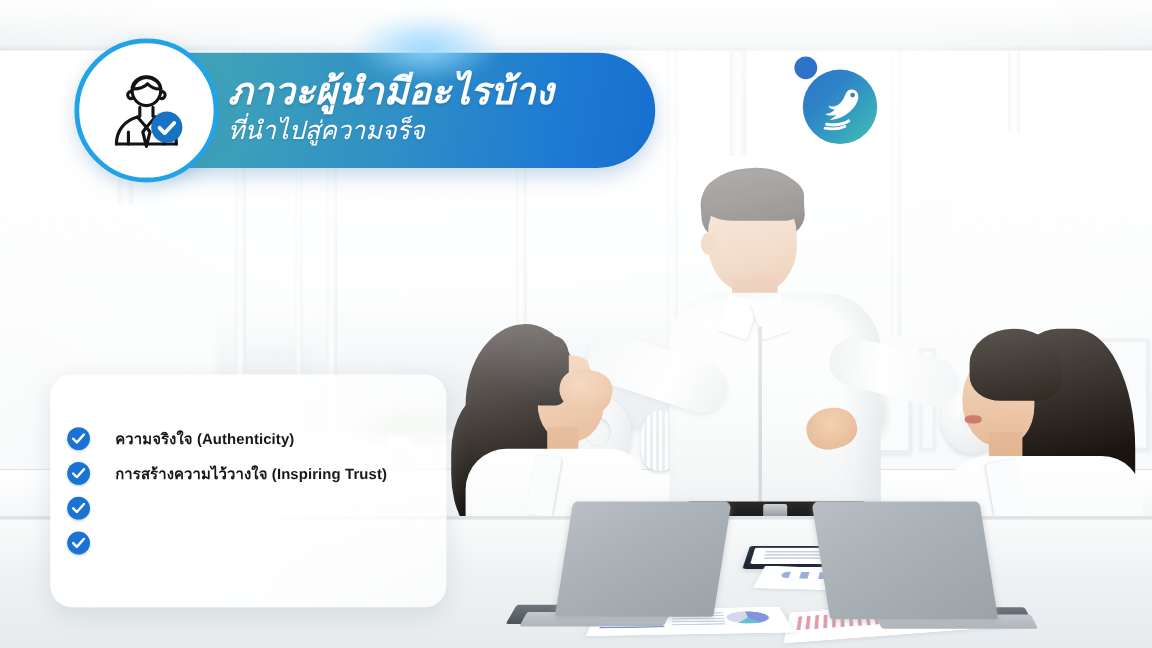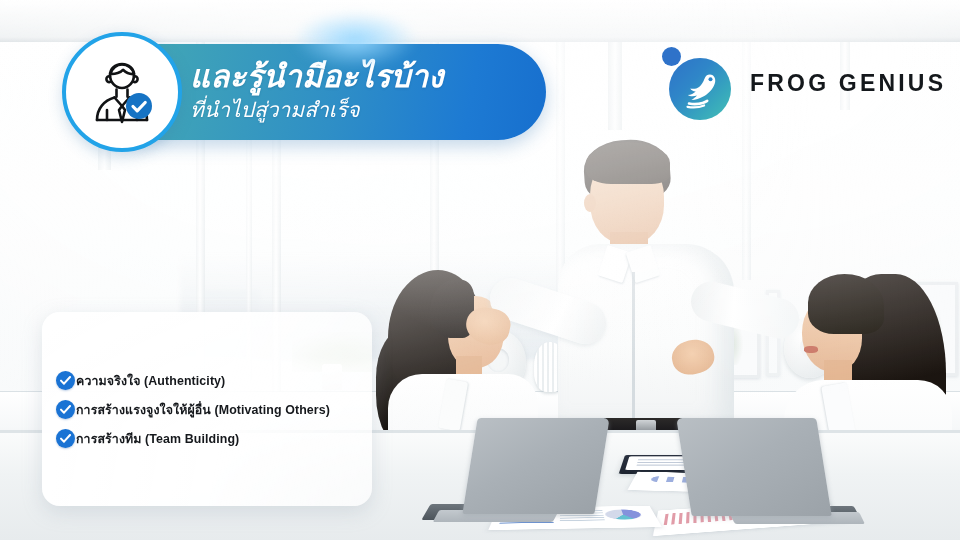--- a/index.html
+++ b/index.html
@@ -499,21 +499,21 @@
   .card {
     position:absolute; left:42px; top:312px; width:330px; height:194px;
     border-radius: 18px;
     background: linear-gradient(100deg, rgba(255,255,255,.97) 0%,
                 rgba(255,255,255,.95) 55%, rgba(255,255,255,.72) 100%);
     box-shadow: 0 6px 20px rgba(150,165,178,.28);
     padding: 14px 16px 14px 14px;
     display:flex; flex-direction:column; justify-content:center; gap: 10px;
   }
   .bullet {
-    display:flex; align-items:center; gap: 1px;
+    display:flex; align-items:center; gap: 21px;
   }
   .check {
     flex:0 0 auto; width:19px; height:19px; border-radius:50%;
     background:#1a73d4; position:relative;
     box-shadow: 0 1px 2px rgba(30,90,170,.3);
   }
   .check svg{ position:absolute; left:4px; top:5px; }
   .bullet-label {
     font-size: 12.4px; color:#15181c; font-weight:700; white-space:nowrap;
     letter-spacing:.1px;
@@ -624,22 +624,22 @@
     <div class="laptop l2">
       <div class="kb"></div>
         <div class="base"></div>
         <div class="lid"></div>
     </div>
 
     <div class="photo-wash"></div>
   </div>
 
   <div class="banner">
-    <div class="banner-title">และรู้นำมีอะไรบ้าง</div>
-    <div class="banner-sub">ที่นำไปสู่วามสำเร็จ</div>
+    <div class="banner-title">ภาวะผู้นำมีอะไรบ้าง</div>
+    <div class="banner-sub">ที่นำไปสู่ความจร็จ</div>
   </div>
   <div class="banner-glow"></div>
 
   <div class="badge-circle">
     <svg width="78" height="78" viewBox="0 0 78 78" aria-hidden="true">
       <g fill="none" stroke="#111315" stroke-width="2.6" stroke-linecap="round" stroke-linejoin="round">
 
         <path d="M27 22c0-6.2 5-11 12-11s12 4.8 12 11c0 7.2-5.2 13-12 13s-12-5.8-12-13z"></path>
 
         <path d="M27.5 21c1.5-6 6.5-9.5 11.5-9.5S50.2 15 51 21c-3.5 0.4-8-1.3-11-4.2-2 2.8-8 4.6-12.5 4.2z"></path>
@@ -673,50 +673,55 @@
                    -4.3 2.5-8.8 3.7-12.4 3.6 2.2-1.1 4.2-2.6 5.6-4.3
                    -3.6 1.1-7.1 1-9.2-0.6 3.1-0.3 6-1.7 7.9-3.6
                    -2.6-0.2-4.6-1.3-5.4-3 2.9 0.9 6.4 0.3 8.8-1.5
                    2.6-2 4.1-5.1 5.3-8 1.2-2.9 2.7-4.4 5.6-4.4z" fill="#ffffff"></path>
           <circle cx="41.5" cy="21.2" r="2.0" fill="#2f86c8"></circle>
           <path d="M20 45.5c4.5 0.9 9.4 0.7 13.6-0.6 1.9-0.6 3.4-1.3 4.6-2.1" fill="none" stroke="#ffffff" stroke-width="2.6" stroke-linecap="round"></path>
           <path d="M18.5 48.8c5.6 1.1 11.8 0.6 16.6-1.4" fill="none" stroke="#ffffff" stroke-width="2.2" stroke-linecap="round"></path>
         </svg>
       </div>
     </div>
-    <div class="logo-text">FROG GENIUS</div>
   </div>
 
   <div class="card">
 
     <div class="bullet">
       <span class="check">
         <svg width="11" height="9" viewBox="0 0 11 9">
             <path d="M1 4.6l3 3.1L10 1" fill="none" stroke="#fff" stroke-width="2" stroke-linecap="round" stroke-linejoin="round"></path>
           </svg>
       </span>
       <span class="bullet-label">ความจริงใจ (Authenticity)</span>
     </div>
 
 
-
     <div class="bullet">
       <span class="check">
         <svg width="11" height="9" viewBox="0 0 11 9">
             <path d="M1 4.6l3 3.1L10 1" fill="none" stroke="#fff" stroke-width="2" stroke-linecap="round" stroke-linejoin="round"></path>
           </svg>
       </span>
-      <span class="bullet-label">การสร้างแรงจูงใจให้ผู้อื่น (Motivating Others)</span>
+      <span class="bullet-label">การสร้างความไว้วางใจ (Inspiring Trust)</span>
     </div>
 
     <div class="bullet">
       <span class="check">
         <svg width="11" height="9" viewBox="0 0 11 9">
             <path d="M1 4.6l3 3.1L10 1" fill="none" stroke="#fff" stroke-width="2" stroke-linecap="round" stroke-linejoin="round"></path>
           </svg>
       </span>
-      <span class="bullet-label">การสร้างทีม (Team Building)</span>
+    </div>
+
+    <div class="bullet">
+      <span class="check">
+        <svg width="11" height="9" viewBox="0 0 11 9">
+            <path d="M1 4.6l3 3.1L10 1" fill="none" stroke="#fff" stroke-width="2" stroke-linecap="round" stroke-linejoin="round"></path>
+          </svg>
+      </span>
     </div>
 
 
   </div>
 
 </div>
 
 </body></html>

